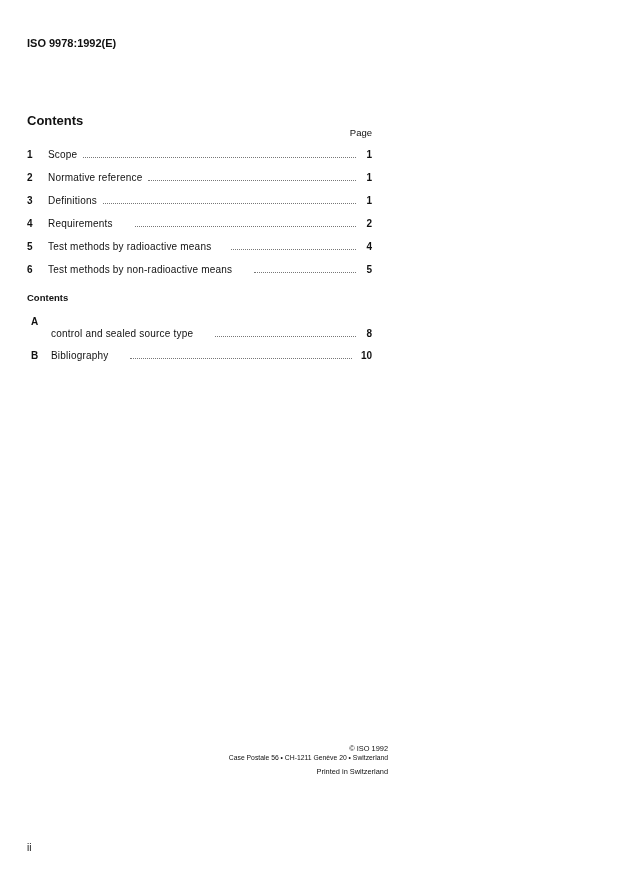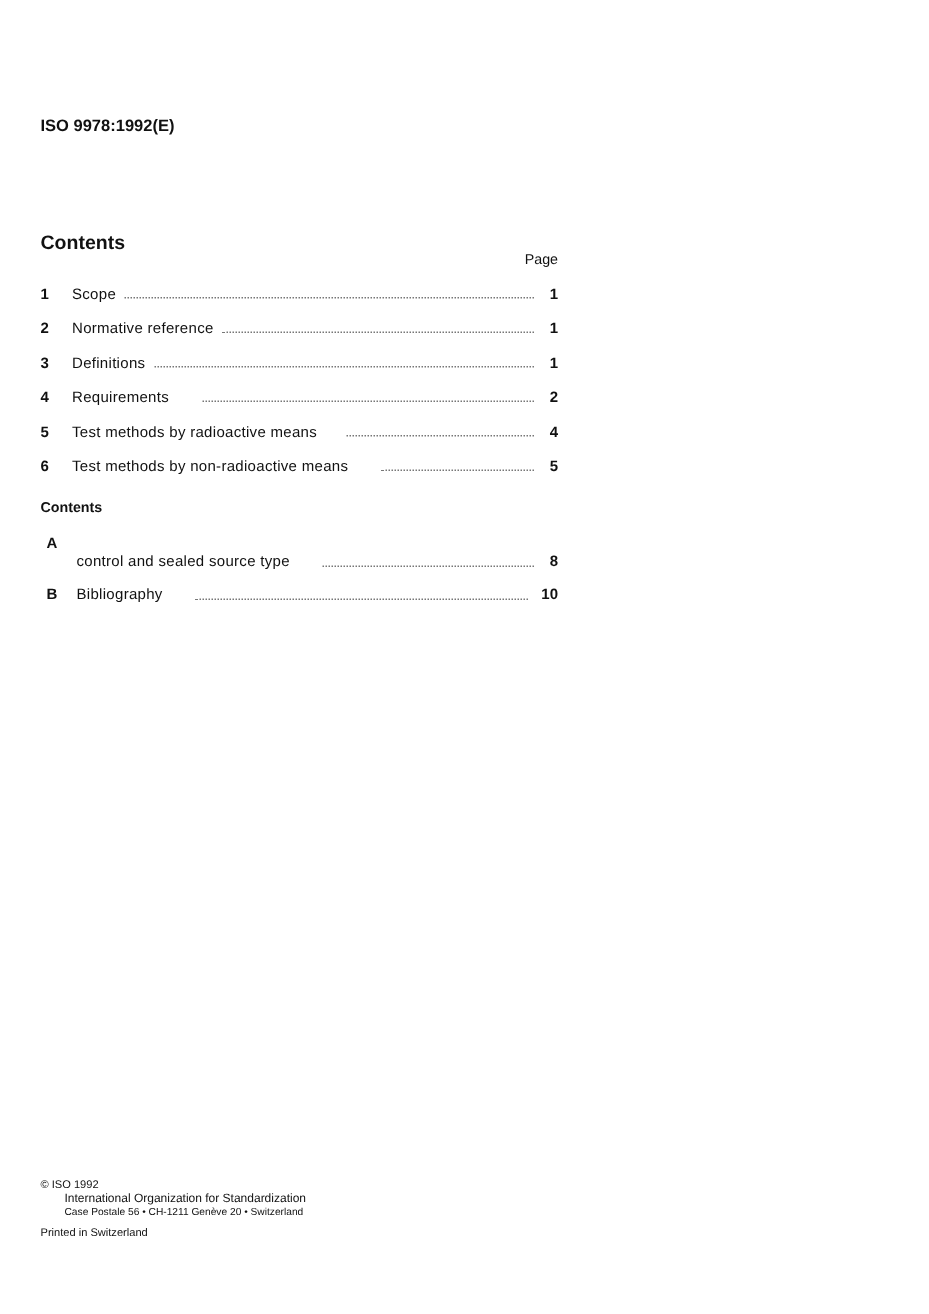--- a/index.html
+++ b/index.html
@@ -1,33 +1,33 @@
 <!DOCTYPE html>
 <html><head>
 <meta charset="utf-8">
 <style>
   html, body { margin:0; padding:0; background:#ffffff; }
   body { width:619px; height:876px; position:relative; overflow:hidden;
          font-family:"Liberation Sans", sans-serif; color:#111; }
-  .abs { position:absolute;margin-top:41px; }
+  .abs { position:absolute; }
   .header { left:27px; top:37px; font-size:11px; font-weight:bold; }
   .title { left:27px; top:113px; font-size:13px; font-weight:bold; }
   .page-label { right:247px; top:127px; font-size:9.5px; }
   .toc { left:27px; width:345px; }
   .row { position:absolute; left:0; width:345px; height:14px; display:flex; align-items:baseline; font-size:10px; }
   .num { width:21px; font-weight:bold; flex:none; }
   .label { flex:none; white-space:nowrap; letter-spacing:0.2px; }
   .dots { flex:1; margin:0 6px; border-bottom:1px dotted #777; height:8px; }
   .pg { flex:none; font-weight:bold; width:10px; text-align:right; }
   .annexes { left:27px; top:292px; font-size:9.5px; font-weight:bold; }
   .annex { left:27px; width:345px; font-size:10px; }
   .annex .num { position:absolute; left:4px; top:0; }
   .annex .line1 { position:absolute; left:24px; top:0; white-space:nowrap; }
   .annex-row2 { position:absolute; left:24px; width:321px; top:12px; display:flex; align-items:flex-start; }
-  .copy { left:27px; top:744px; width:350px; font-size:7.4px; line-height:9.3px; }
+  .copy { left:38px; top:744px; width:350px; font-size:7.4px; line-height:9.3px;text-align:right; }
   .org { padding-left:16px; font-size:8px; }
   .addr { padding-left:16px; font-size:6.8px; }
   .printed { margin-top:4px; }
   .pagenum { left:27px; top:842px; font-size:10px; }
 </style>
 </head>
 <body>
 
 <div class="abs header">ISO 9978:1992(E)</div>
 
@@ -88,18 +88,17 @@
   <span class="num" style="font-weight:bold;">B</span>
   <div class="annex-row2" style="top:0;">
     <span class="label">Bibliography</span>
     <span class="dots" style="margin-left:22px;"></span>
     <span class="pg" style="font-weight:bold; width:14px;">10</span>
   </div>
 </div>
 
 <div class="abs copy">
   <div>© ISO 1992</div>
-  <div class="org">International Organization for Standardization</div>
   <div class="addr">Case Postale 56 • CH-1211 Genève 20 • Switzerland</div>
   <div class="printed">Printed in Switzerland</div>
 </div>
 
 <div class="abs pagenum">ii</div>
 
 </body></html>

